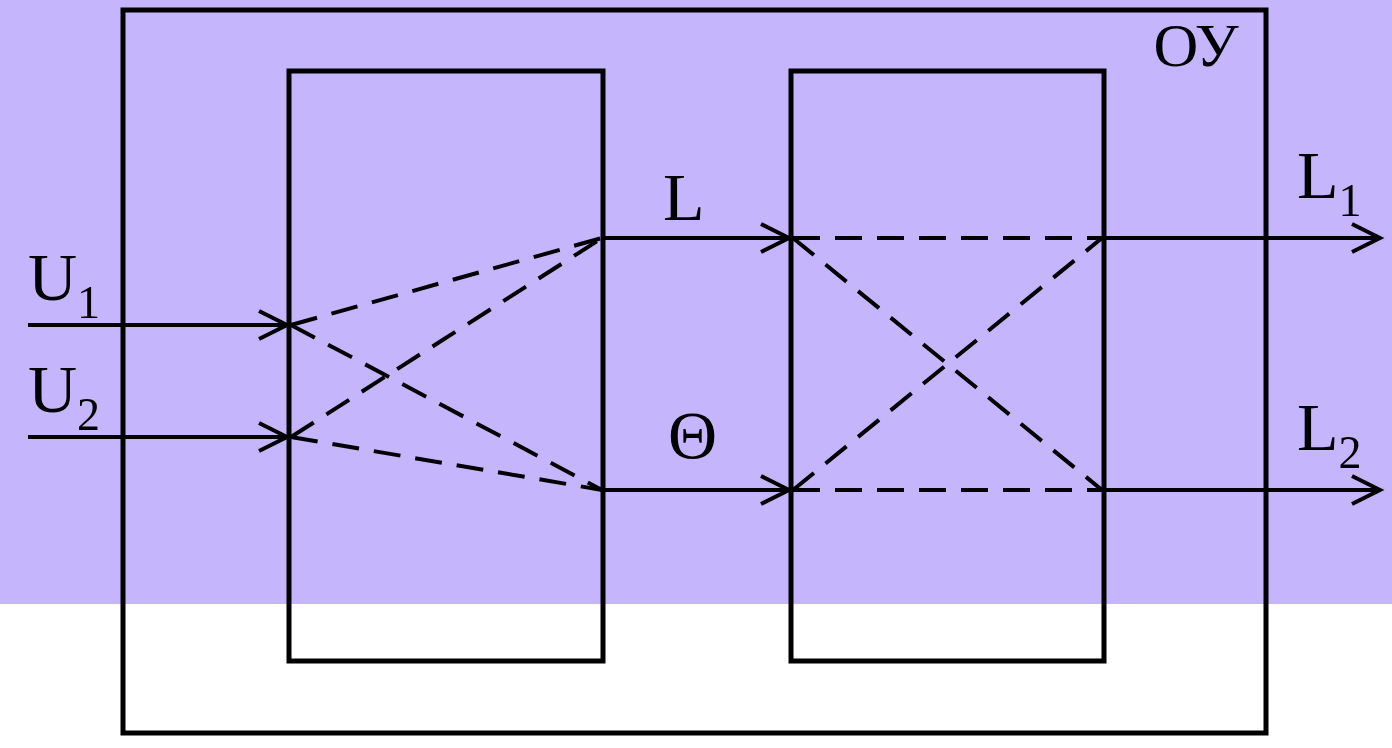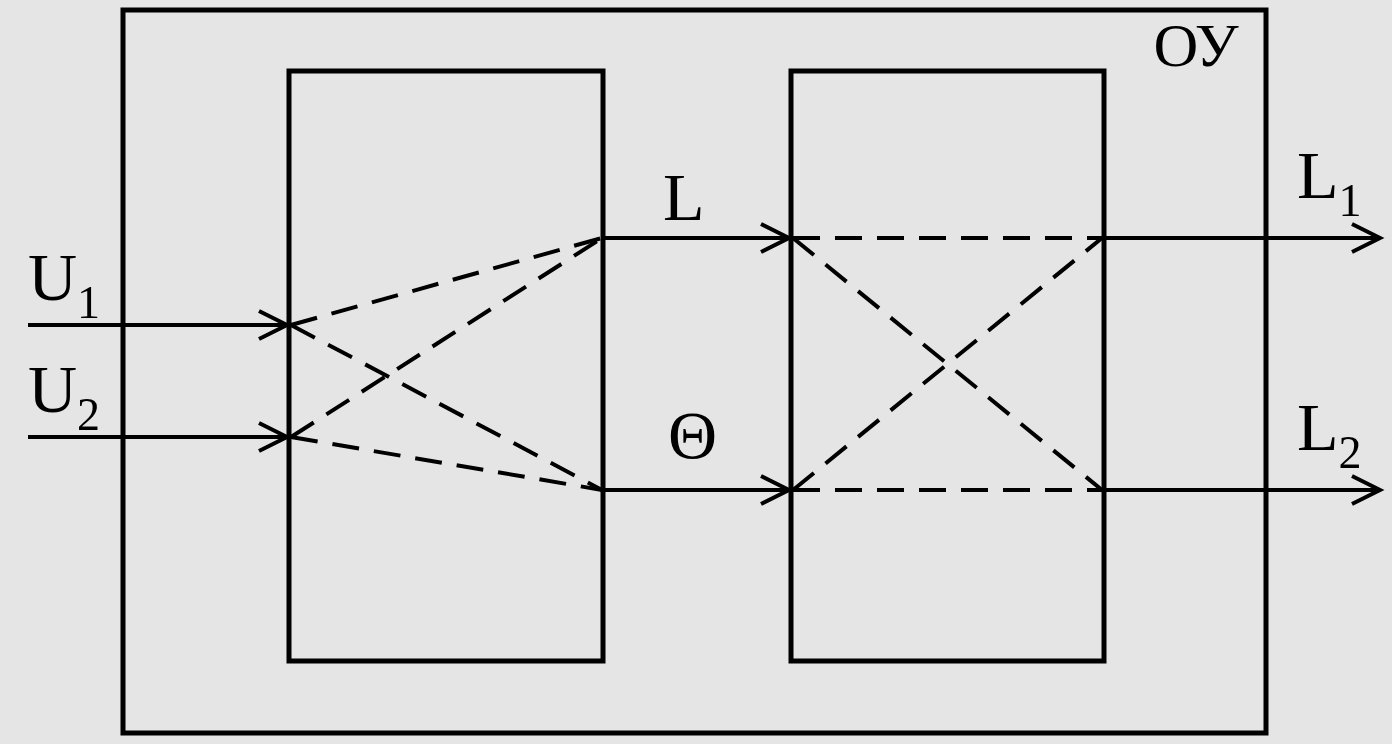--- a/index.html
+++ b/index.html
@@ -5,23 +5,23 @@
   html, body {
     margin: 0;
     padding: 0;
     width: 1392px;
     height: 748px;
     background: #ffffff;
     overflow: hidden;
   }
   .diagram-wrap {
     width: 1392px;
-    height: 744px;
+    height: 604px;
     position: relative;
-    background: #e5e5e5;
+    background: #c4b5fd;
   }
   svg { display: block; }
   text {
     font-family: "Liberation Serif", "DejaVu Serif", serif;
     fill: #000000;
   }
   .lbl   { font-size: 68px; }
   .sub   { font-size: 46px; }
   .title { font-size: 62px; }
   .solid-line {

